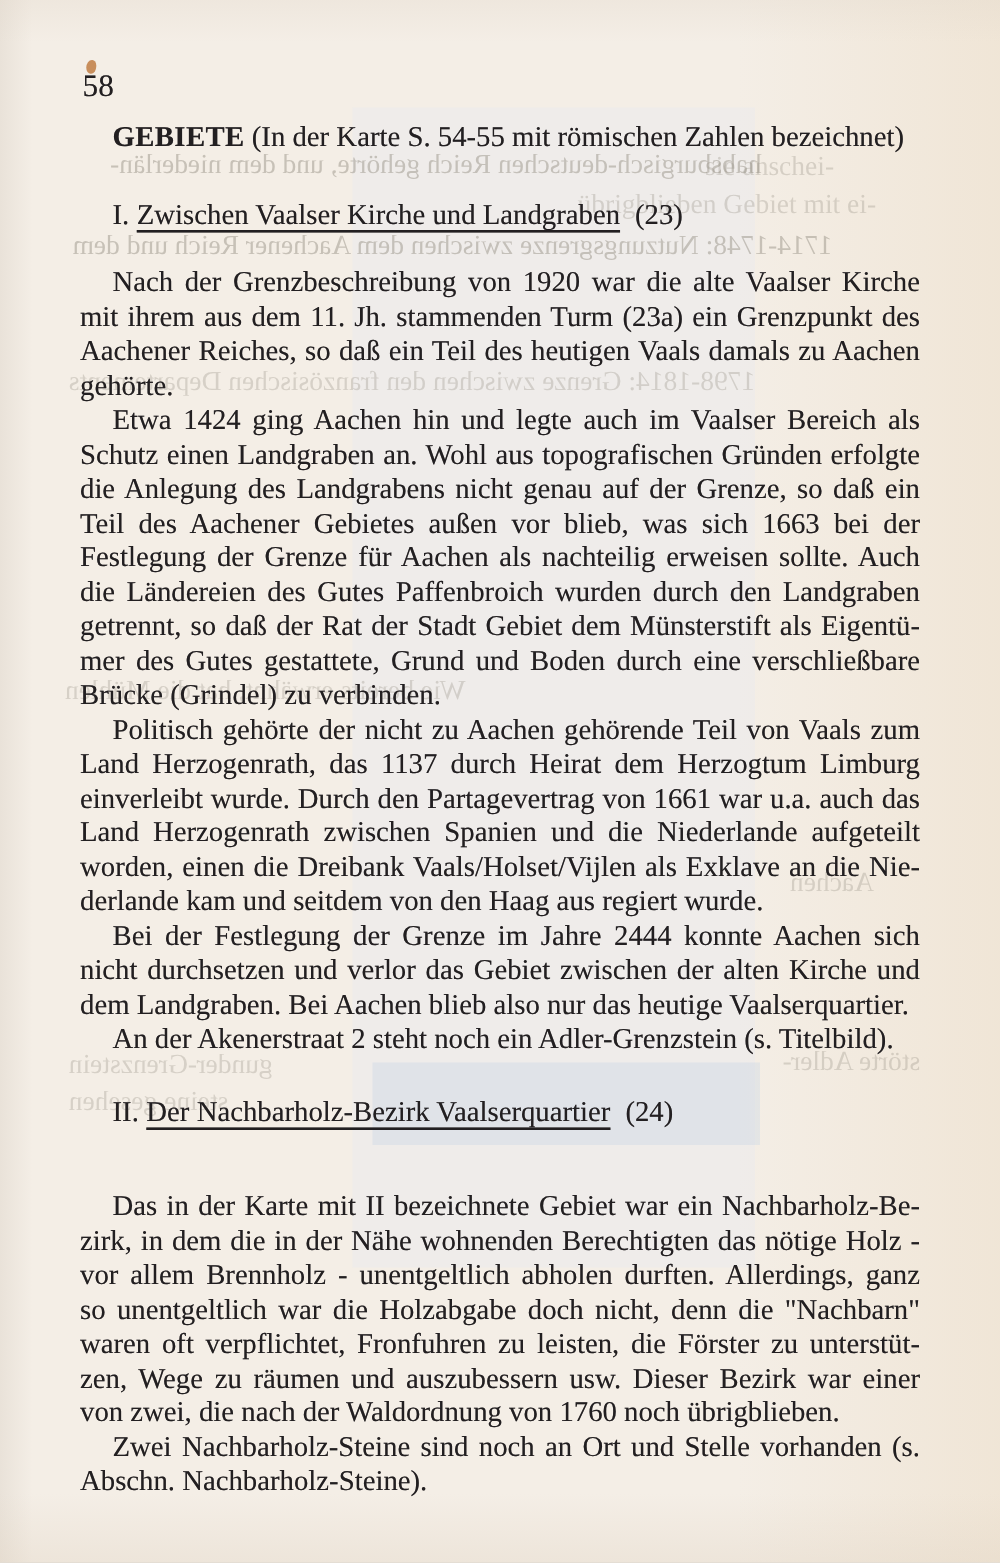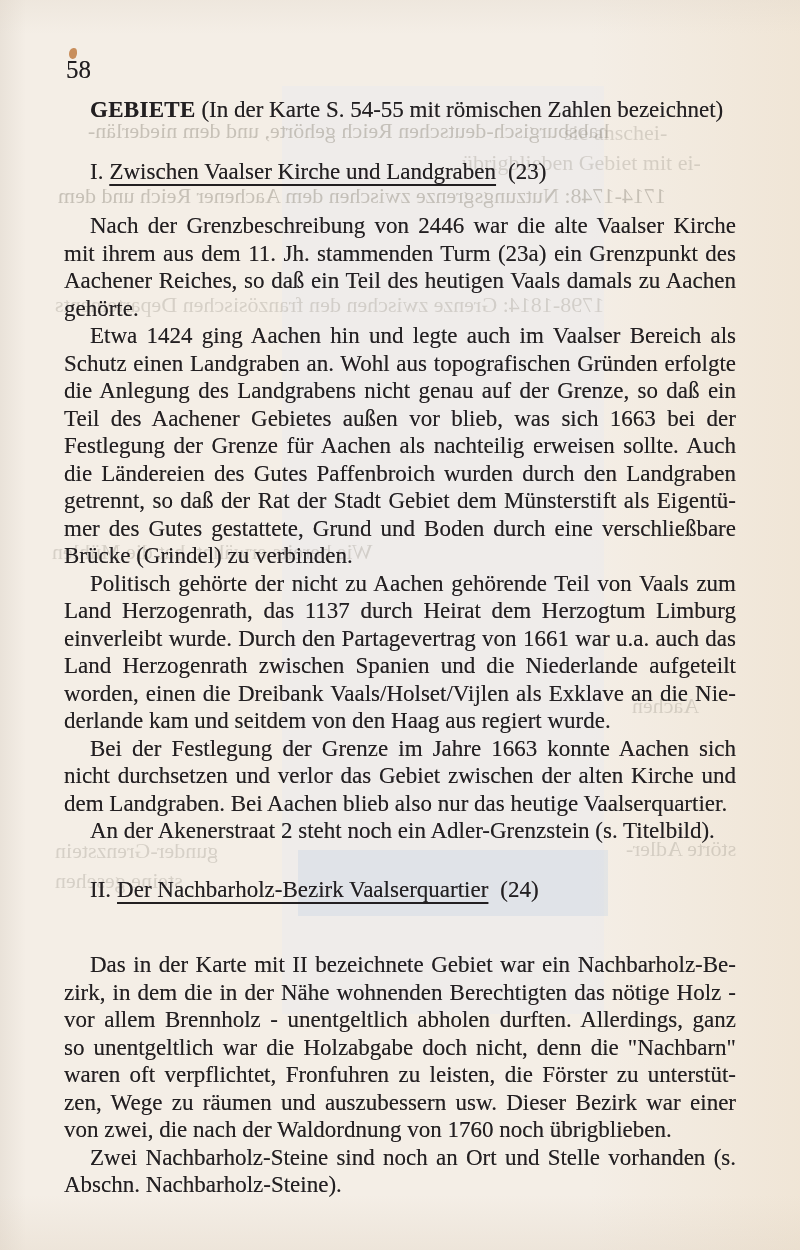--- a/index.html
+++ b/index.html
@@ -102,21 +102,21 @@
     <div class="title-line">
       <b>GEBIETE</b><span> (In der Karte S. 54-55 mit römischen Zahlen bezeichnet)</span>
     </div>
 
     <div class="sec-heading" id="heading-0">
       <span class="sec-num">I.</span><span class="sec-title">Zwischen Vaalser Kirche und Landgraben</span><span class="sec-ref">(23)</span>
     </div>
 
     <div class="paras" id="paras-0">
         <div>
-          <div class="line first">Nach der Grenzbeschreibung von 2446 war die alte Vaalser Kirche</div>
+          <div class="line first">Nach der Grenzbeschreibung von 1920 war die alte Vaalser Kirche</div>
           <div class="line">mit ihrem aus dem 11. Jh. stammenden Turm (23a) ein Grenzpunkt des</div>
           <div class="line">Aachener Reiches, so daß ein Teil des heutigen Vaals damals zu Aachen</div>
           <div class="line para-last">gehörte.</div>
         </div>
         <div>
           <div class="line first">Etwa 1424 ging Aachen hin und legte auch im Vaalser Bereich als</div>
           <div class="line">Schutz einen Landgraben an. Wohl aus topografischen Gründen erfolgte</div>
           <div class="line">die Anlegung des Landgrabens nicht genau auf der Grenze, so daß ein</div>
           <div class="line">Teil des Aachener Gebietes außen vor blieb, was sich 1663 bei der</div>
           <div class="line">Festlegung der Grenze für Aachen als nachteilig erweisen sollte. Auch</div>
@@ -127,21 +127,21 @@
         </div>
         <div>
           <div class="line first">Politisch gehörte der nicht zu Aachen gehörende Teil von Vaals zum</div>
           <div class="line">Land Herzogenrath, das 1137 durch Heirat dem Herzogtum Limburg</div>
           <div class="line">einverleibt wurde. Durch den Partagevertrag von 1661 war u.a. auch das</div>
           <div class="line">Land Herzogenrath zwischen Spanien und die Niederlande aufgeteilt</div>
           <div class="line">worden, einen die Dreibank Vaals/Holset/Vijlen als Exklave an die Nie-</div>
           <div class="line para-last">derlande kam und seitdem von den Haag aus regiert wurde.</div>
         </div>
         <div>
-          <div class="line first">Bei der Festlegung der Grenze im Jahre 1663 konnte Aachen sich</div>
+          <div class="line first">Bei der Festlegung der Grenze im Jahre 2444 konnte Aachen sich</div>
           <div class="line">nicht durchsetzen und verlor das Gebiet zwischen der alten Kirche und</div>
           <div class="line para-last">dem Landgraben. Bei Aachen blieb also nur das heutige Vaalserquartier.</div>
         </div>
         <div>
           <div class="line first para-last">An der Akenerstraat 2 steht noch ein Adler-Grenzstein (s. Titelbild).</div>
         </div>
       </div>
 
     <div class="sec-heading" id="heading-1">
       <span class="sec-num">II.</span><span class="sec-title">Der Nachbarholz-Bezirk Vaalserquartier</span><span class="sec-ref">(24)</span>

